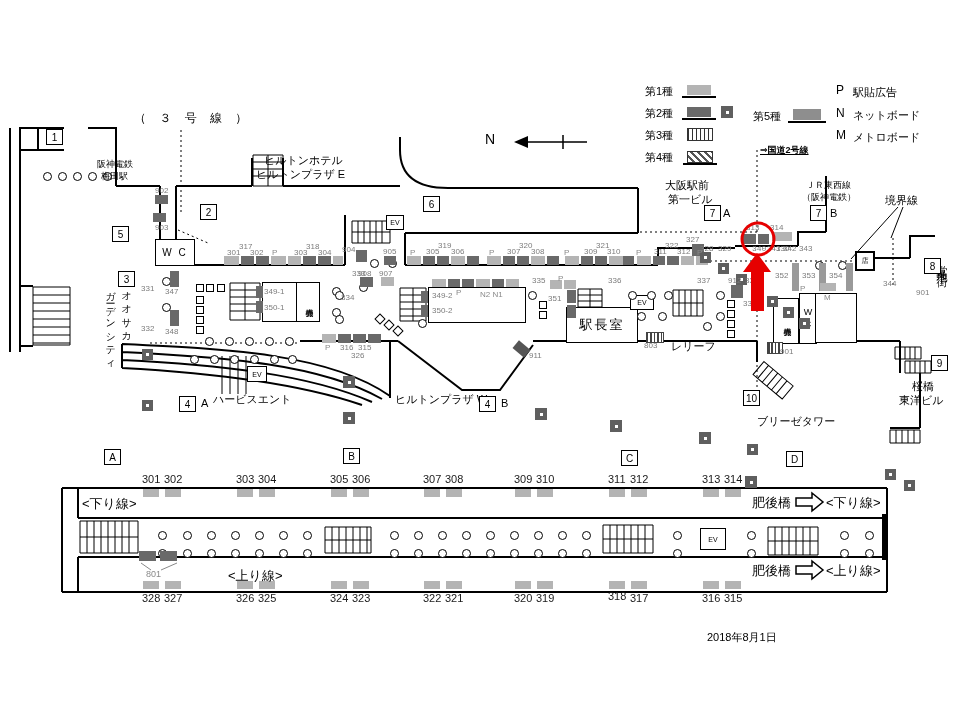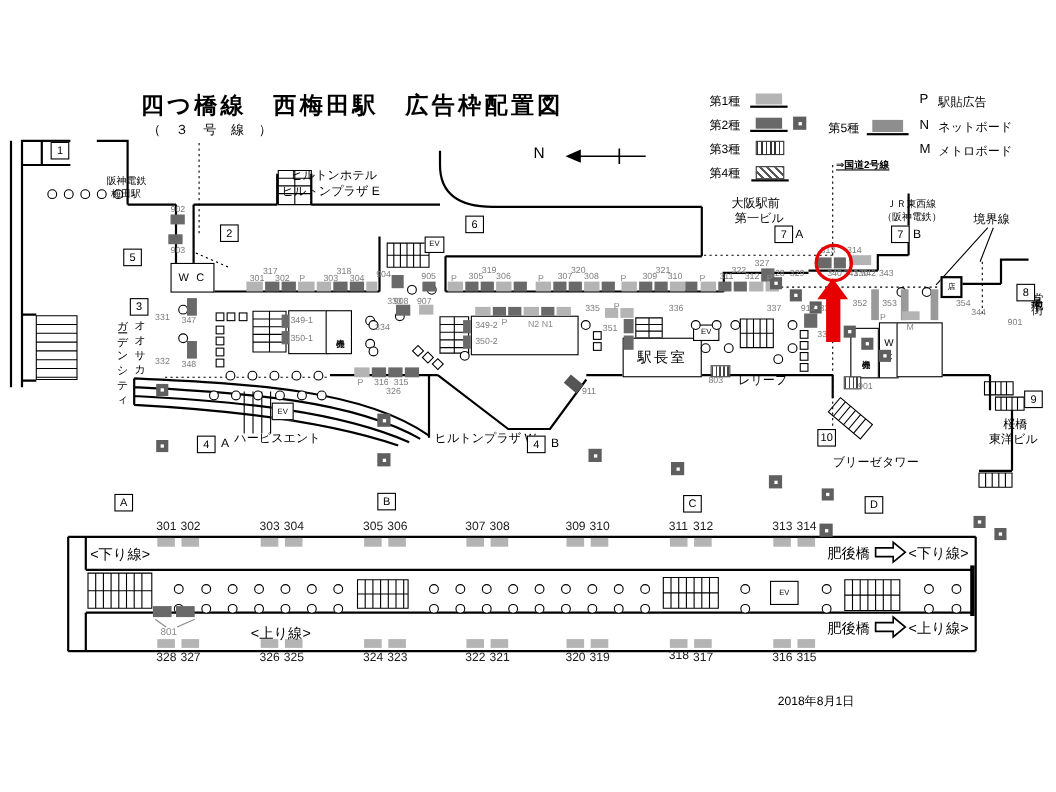--- a/index.html
+++ b/index.html
@@ -95,21 +95,20 @@
       <path d="M587,142 H517 M563,135 V149"></path>
       <polygon points="514,142 528,136 528,148" fill="#000" stroke="none"></polygon>
     </g>
     <path d="M141,563 L151,570 M177,563 L161,570" stroke="#888" stroke-width="1" fill="none"></path>
     <g stroke="#000" stroke-width="1.5" fill="#fff">
       <path d="M796,498 h16 v-5 l11,9 l-11,9 v-5 h-16 z"></path>
       <path d="M796,566 h16 v-5 l11,9 l-11,9 v-5 h-16 z"></path>
     </g>
   </svg>
 
-  <div class="ttl">四つ橋線　西梅田駅　広告枠配置図</div>
   <div class="sub">（ ３ 号 線 ）</div>
 
   <div>
     <span class="lgrow" style="left:645px;top:84px">第1種</span>
     <span class="lgrow" style="left:645px;top:106px">第2種</span>
     <span class="lgrow" style="left:645px;top:128px">第3種</span>
     <span class="lgrow" style="left:645px;top:150px">第4種</span>
     <span class="lgrow" style="left:753px;top:109px">第5種</span>
     <div class="lgsw mk t1 base" style="left:687px;top:85px;width:24px;height:10px"></div>
     <div class="lgsw mk t2 base" style="left:687px;top:107px;width:24px;height:10px"></div>
@@ -397,21 +396,21 @@
     <span class="lb n" style="left: 654px; top: 248px;">311</span>
     <span class="lb n" style="left: 665px; top: 242px;">322</span>
     <span class="lb n" style="left: 677px; top: 248px;">312</span>
     <span class="lb pg" style="left: 697px; top: 249px;">P</span>
     <span class="lb n" style="left: 686px; top: 236px;">327</span>
     <span class="lb n" style="left: 746px; top: 224px;">313</span>
     <span class="lb n" style="left: 770px; top: 224px;">314</span>
     <span class="lb n" style="left: 700px; top: 245px;">328</span>
     <span class="lb n" style="left: 718px; top: 245px;">329</span>
     <span class="lb n" style="left: 736px; top: 245px; padding-left: 40px;">330</span>
-    <span class="lb n" style="left: 752px; top: 245px;">340</span>
+    <span class="lb n" style="left: 752px; top: 245px; font-family: Liberation Mono, monospace;">340</span>
     <span class="lb n" style="left: 767px; top: 245px;">341</span>
     <span class="lb n" style="left: 783px; top: 245px;">342</span>
     <span class="lb n" style="left: 799px; top: 245px;">343</span>
     <span class="lb n" style="left: 155px; top: 187px;">902</span>
     <span class="lb n" style="left: 155px; top: 224px;">903</span>
     <span class="lb n" style="left: 141px; top: 285px;">331</span>
     <span class="lb n" style="left: 141px; top: 325px;">332</span>
     <span class="lb n" style="left: 165px; top: 288px;">347</span>
     <span class="lb n" style="left: 165px; top: 328px;">348</span>
     <span class="lb n" style="left: 341px; top: 270px; margin-left: 11px;">333</span>
@@ -433,21 +432,21 @@
     <span class="lb n" style="left: 745px; top: 277px;">338</span>
     <span class="lb n" style="left: 743px; top: 300px;">339</span>
     <span class="lb n" style="left: 529px; top: 352px;">911</span>
     <span class="lb n" style="left: 644px; top: 342px;">803</span>
     <span class="lb pg" style="left: 325px; top: 344px;">P</span>
     <span class="lb n" style="left: 340px; top: 344px;">316</span>
     <span class="lb n" style="left: 358px; top: 344px;">315</span>
     <span class="lb n" style="left: 351px; top: 352px;">326</span>
     <span class="lb n" style="left: 775px; top: 272px;">352</span>
     <span class="lb n" style="left: 802px; top: 272px;">353</span>
-    <span class="lb n" style="left: 869px; top: 272px;">354</span>
+    <span class="lb n" style="left: 829px; top: 272px;">354</span>
     <span class="lb pg" style="left: 800px; top: 285px;">P</span>
     <span class="lb pg" style="left: 824px; top: 294px;">M</span>
     <span class="lb n" style="left: 883px; top: 280px;">344</span>
     <span class="lb n" style="left: 916px; top: 289px;">901</span>
     <span class="lb n" style="left: 780px; top: 348px;">901</span>
     <span class="lb bs" style="left: 97px; top: 160px;">阪神電鉄</span>
     <span class="lb bs" style="left: 101px; top: 172px;">梅田駅</span>
     <span class="lb bl" style="left: 264px; top: 155px;">ヒルトンホテル</span>
     <span class="lb bl" style="left: 256px; top: 169px;">ヒルトンプラザ E</span>
     <span class="lb bl" style="left: 665px; top: 180px;">大阪駅前</span>

